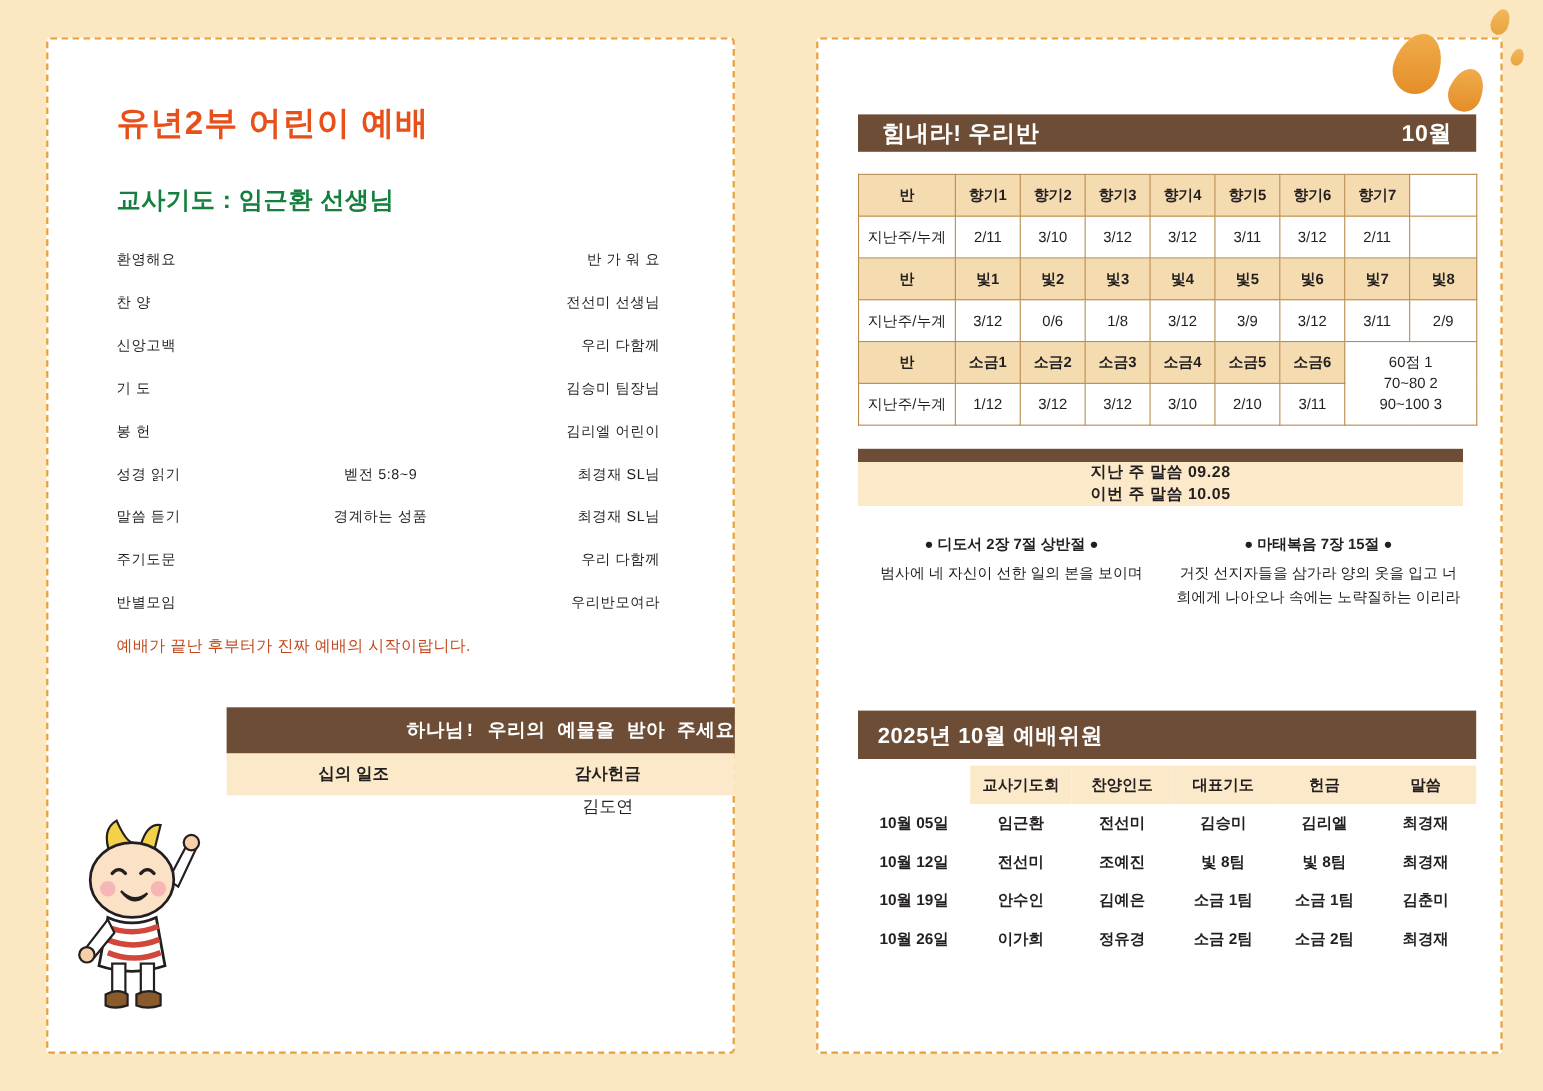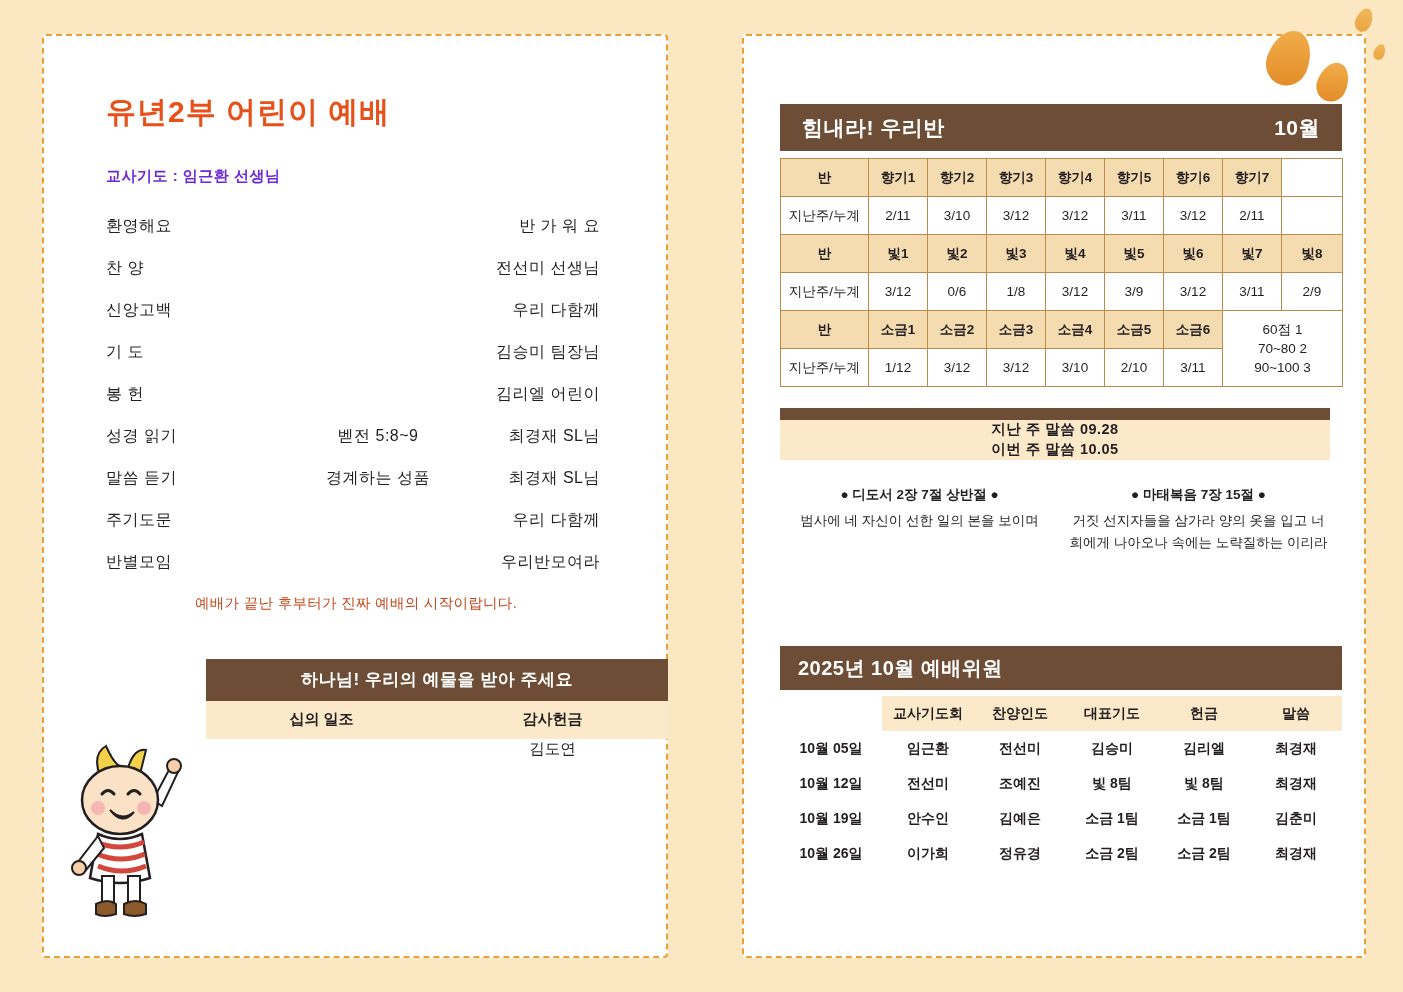--- a/index.html
+++ b/index.html
@@ -39,35 +39,34 @@
     padding: 56px 60px 0 62px;
   }
   .title {
     color: #e8501a;
     font-size: 30px;
     font-weight: bold;
     letter-spacing: 1px;
     margin: 0 0 34px 0;
   }
   .teacher-prayer {
-    color: #6d28d9;
-    font-size: 15px;
+    color: #15803d;
+    font-size: 22px;
     font-weight: bold;
     margin-bottom: 30px;
     letter-spacing: .5px;
   }
   .order-list {
     width: 100%;
   }
   .order-row {
     display: flex;
     align-items: center;
     margin-bottom: 21px;
-    font-size: 16px;
-    gap: 32px;
+    font-size: 13px;
   }
   .order-row.gap-above {
     margin-top: 17px;
   }
   .o-label {
     width: 160px;
     flex: none;
     letter-spacing: .5px;
   }
   .o-mid {
@@ -78,35 +77,35 @@
   }
   .o-right {
     flex: 1;
     text-align: right;
     padding-right: 6px;
     letter-spacing: .5px;
   }
   .left-note {
     color: #c24a1e;
     font-size: 14.5px;
-    text-align: center;
     letter-spacing: .3px;
   }
   .offering-box {
     margin: 46px 0 0 100px;
     width: 462px;
   }
   .offering-head {
     background: #6d4d35;
     color: #ffffff;
-    text-align: center;
+    text-align: right;
     font-weight: bold;
     font-size: 17px;
     padding: 9px 0 10px 0;
     letter-spacing: .5px;
+    font-family: Liberation Mono, monospace;
   }
   .offering-sub {
     background: #fbe9c9;
     display: flex;
     padding: 9px 0 10px 0;
     font-size: 15px;
     font-weight: bold;
   }
   .offering-sub > div {
     flex: 1;
@@ -142,21 +141,21 @@
     font-weight: bold;
     display: flex;
     align-items: center;
     letter-spacing: .5px;
   }
   #class-bar {
     position: absolute;
     left: 36px;
     top: 68px;
     width: 562px;
-    height: 47px;
+    height: 34px;
     font-size: 21px;
     padding: 16px 22px;
     box-sizing: border-box;
     justify-content: space-between;
   }
   table.grid {
     border-collapse: collapse;
     table-layout: fixed;
   }
   table.grid td {

